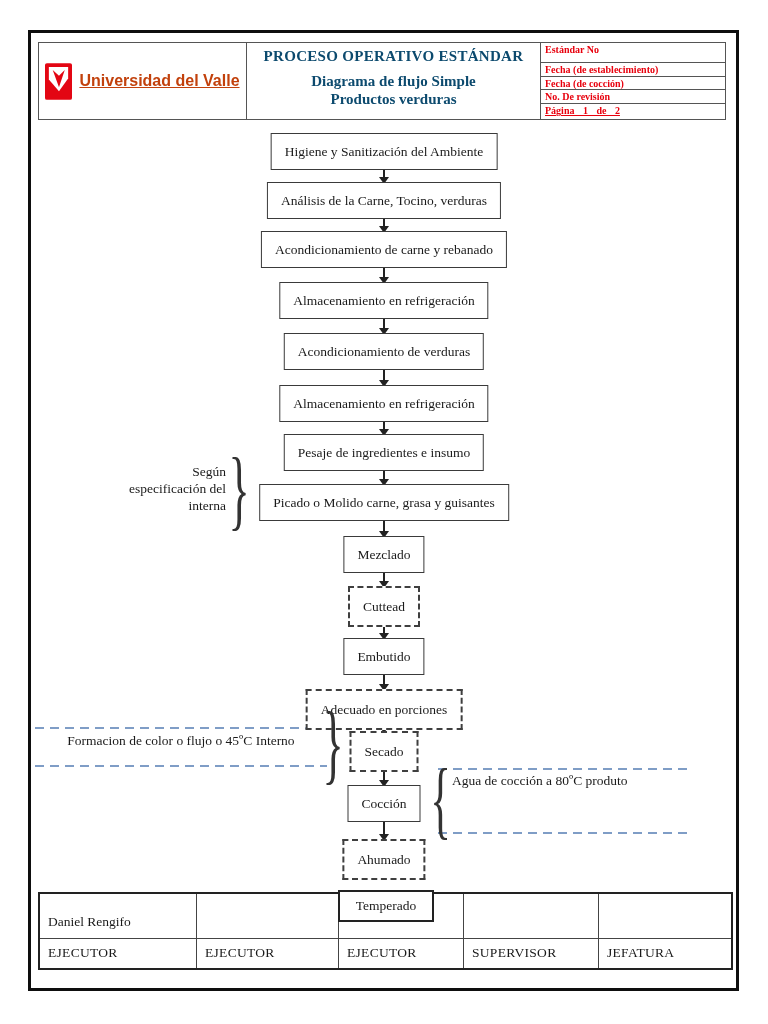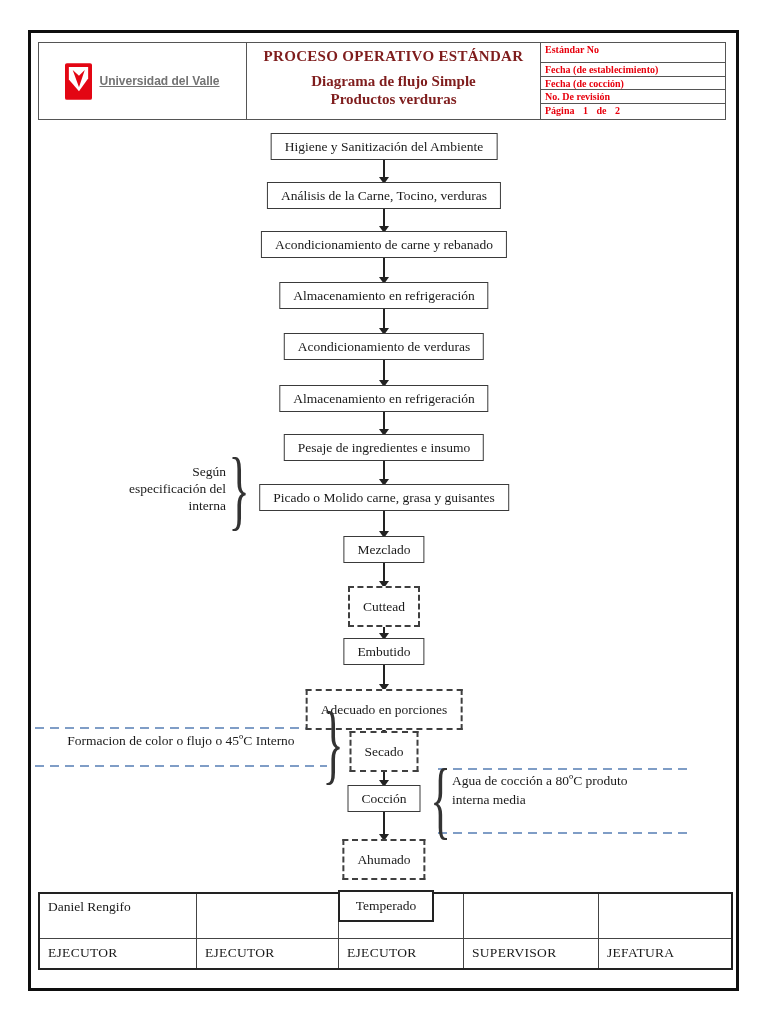--- a/index.html
+++ b/index.html
@@ -12,44 +12,44 @@
     border:3px solid #0e0e0e; box-sizing:border-box; background:#fff;
   }
 
   
   .header {
     position:absolute; left:38px; top:42px; width:688px; height:78px;
     border:1.5px solid #555; box-sizing:border-box; display:flex; background:#fff;
   }
   .logo-cell { width:207px; display:flex; align-items:center; justify-content:center; gap:7px; }
   .logo-text {
-    font-family:"Liberation Sans", sans-serif; font-weight:bold; font-size:12px;
-    color:#737373; text-decoration:underline; white-space:nowrap;
+    font-family:"Liberation Sans", sans-serif; font-weight:bold; font-size:16px;
+    color:#c2410c; text-decoration:underline; white-space:nowrap;
   }
   .title-cell {
     width:295px; border-left:1.5px solid #555; border-right:1.5px solid #555;
-    text-align:center; color:#7f1d1d; box-sizing:border-box;
+    text-align:center; color:#0c4a6e; box-sizing:border-box;
   }
   .title-main { font-weight:bold; font-size:15px; margin-top:5px; letter-spacing:0.3px; }
   .title-sub1 { font-weight:bold; font-size:15px; margin-top:8px; }
   .title-sub2 { font-weight:bold; font-size:15px; margin-top:1px; }
   .info-cell { flex:1; display:flex; flex-direction:column; }
   .info-row {
     color:#e8000d; font-weight:bold; font-size:10px; padding:1px 4px 0 4px;
     border-bottom:1px solid #555; box-sizing:border-box; overflow:hidden; white-space:nowrap;
   }
   .info-row.r0 { height:20px; }
   .info-row.r1, .info-row.r2, .info-row.r3 { height:14px; }
-  .info-row.r4 { height:15px; border-bottom:none; word-spacing:6px; }
+  .info-row.r4 { height:15px; border-bottom:none; word-spacing:6px;text-decoration:underline; }
 
   
   .fbox {
     position:absolute; left:50%; transform:translateX(-50%);
     background:#fff; border:1.6px solid #3a3a3a; box-sizing:border-box;
-    height:27px; padding:0 13px; display:flex; align-items:center;
+    height:37px; padding:0 13px; display:flex; align-items:center;
     font-size:13.5px; white-space:nowrap; z-index:2;
   }
   .fbox.dashed { border:2px dashed #3f3f3f; height:41px; }
 
   
   .arrow { position:absolute; left:384px; width:2px; margin-left:-1px; background:#222; z-index:1; }
   .arrow::after {
     content:''; position:absolute; bottom:-1px; left:50%; transform:translateX(-50%);
     border-left:5px solid transparent; border-right:5px solid transparent; border-top:7px solid #222;
   }
@@ -73,21 +73,21 @@
 
   
   .sig {
     position:absolute; left:38px; top:892px; width:695px; height:78px;
     border:2px solid #222; box-sizing:border-box; background:#fff;
     display:grid; grid-template-columns:157px 142px 125px 135px 1fr;
     grid-template-rows:45px 1fr; z-index:2;
   }
   .sig-cell {
     border-right:1.5px solid #444; border-bottom:1.5px solid #444; box-sizing:border-box;
-    font-size:13.5px; padding:5px 8px; overflow:hidden; white-space:nowrap;
+    font-size:13.5px; padding:20px 8px; overflow:hidden; white-space:nowrap;
   }
   .sig-cell.lastcol { border-right:none; }
   .sig-cell.lastrow { border-bottom:none; padding-top:6px; letter-spacing:0.3px; }
   .temperado {
     position:absolute; left:338px; top:890px; width:96px; height:32px;
     border:2px solid #222; background:#fff; box-sizing:border-box;
     display:flex; align-items:center; justify-content:center;
     font-size:13.5px; z-index:4;
   }
 </style>
@@ -162,21 +162,20 @@
 
   <div class="bdash" style="left:35px;top:727px;width:292px;"></div>
   <div class="note note-secado">Formacion de color o flujo o 45ºC Interno</div>
   <div class="bdash" style="left:35px;top:765px;width:292px;"></div>
   <div class="brace brace-secado">}</div>
 
   <div class="bdash" style="left:438px;top:768px;width:254px;"></div>
   <div class="brace brace-coccion">{</div>
   <div class="note note-coccion">
     <div>Agua de cocción a 80ºC produto</div>
-    <div>interna media</div>
   </div>
   <div class="bdash" style="left:438px;top:832px;width:254px;"></div>
 
   <div class="sig">
     <div class="sig-cell">Daniel Rengifo</div>
     <div class="sig-cell"></div>
     <div class="sig-cell"></div>
     <div class="sig-cell"></div>
     <div class="sig-cell lastcol"></div>
     <div class="sig-cell lastrow">EJECUTOR</div>

